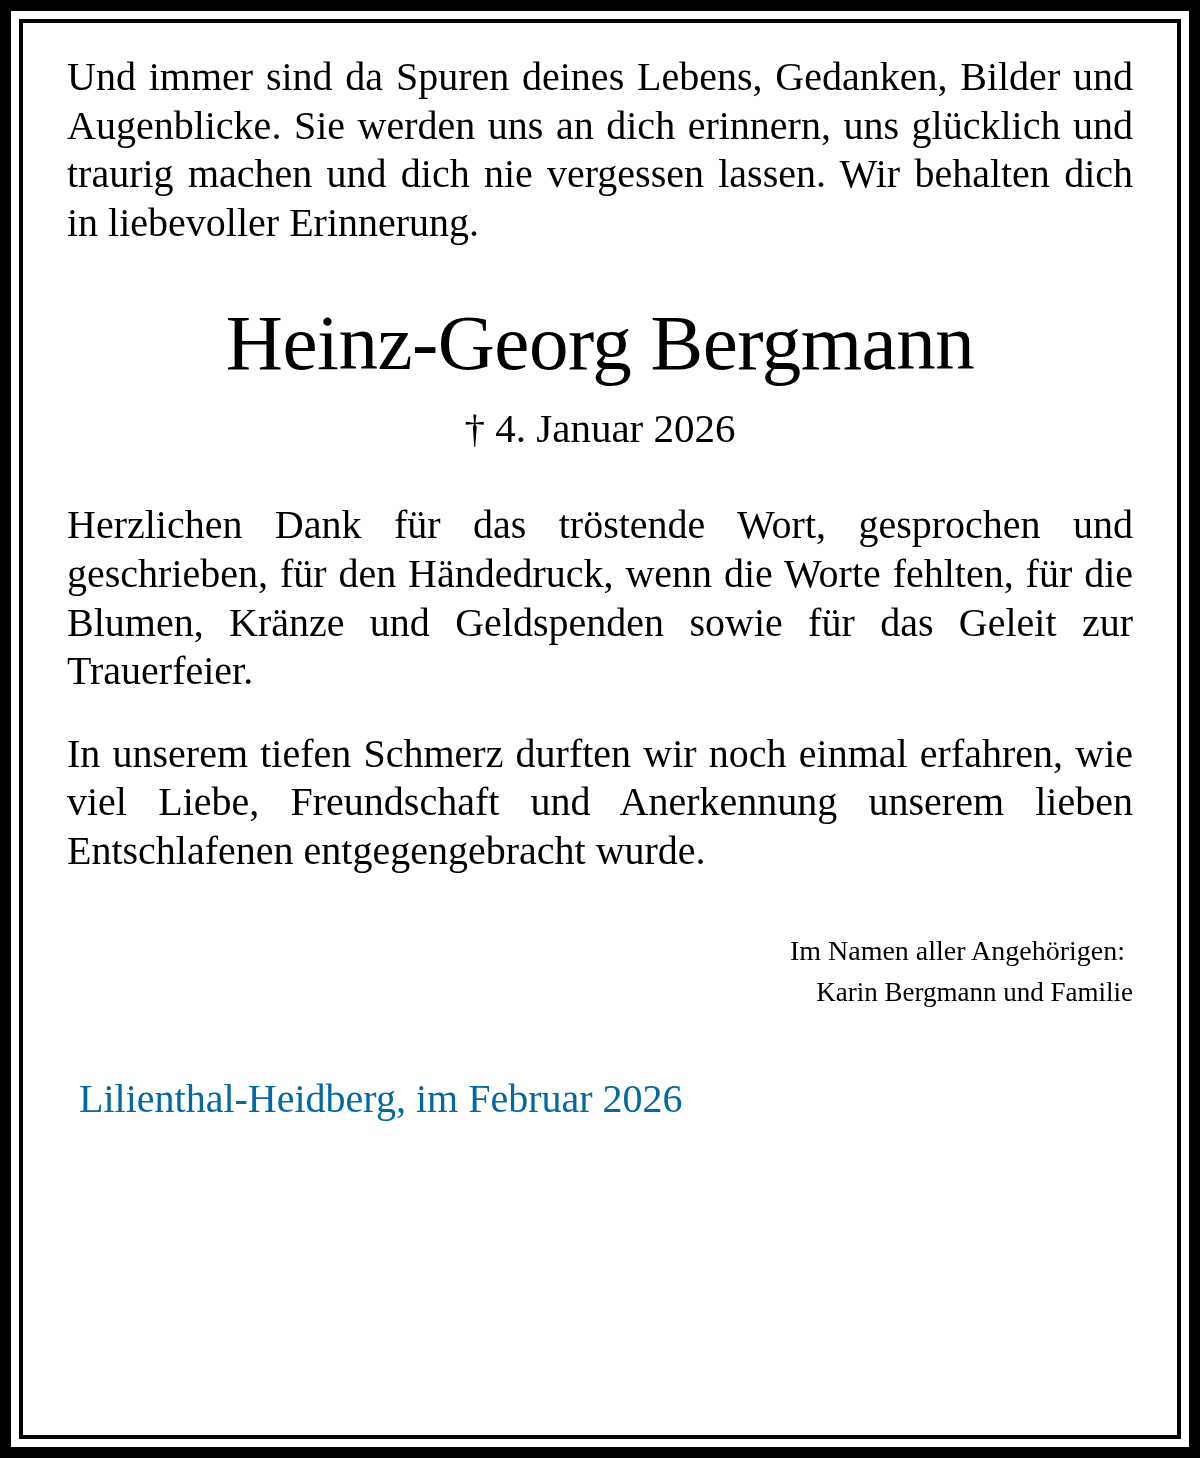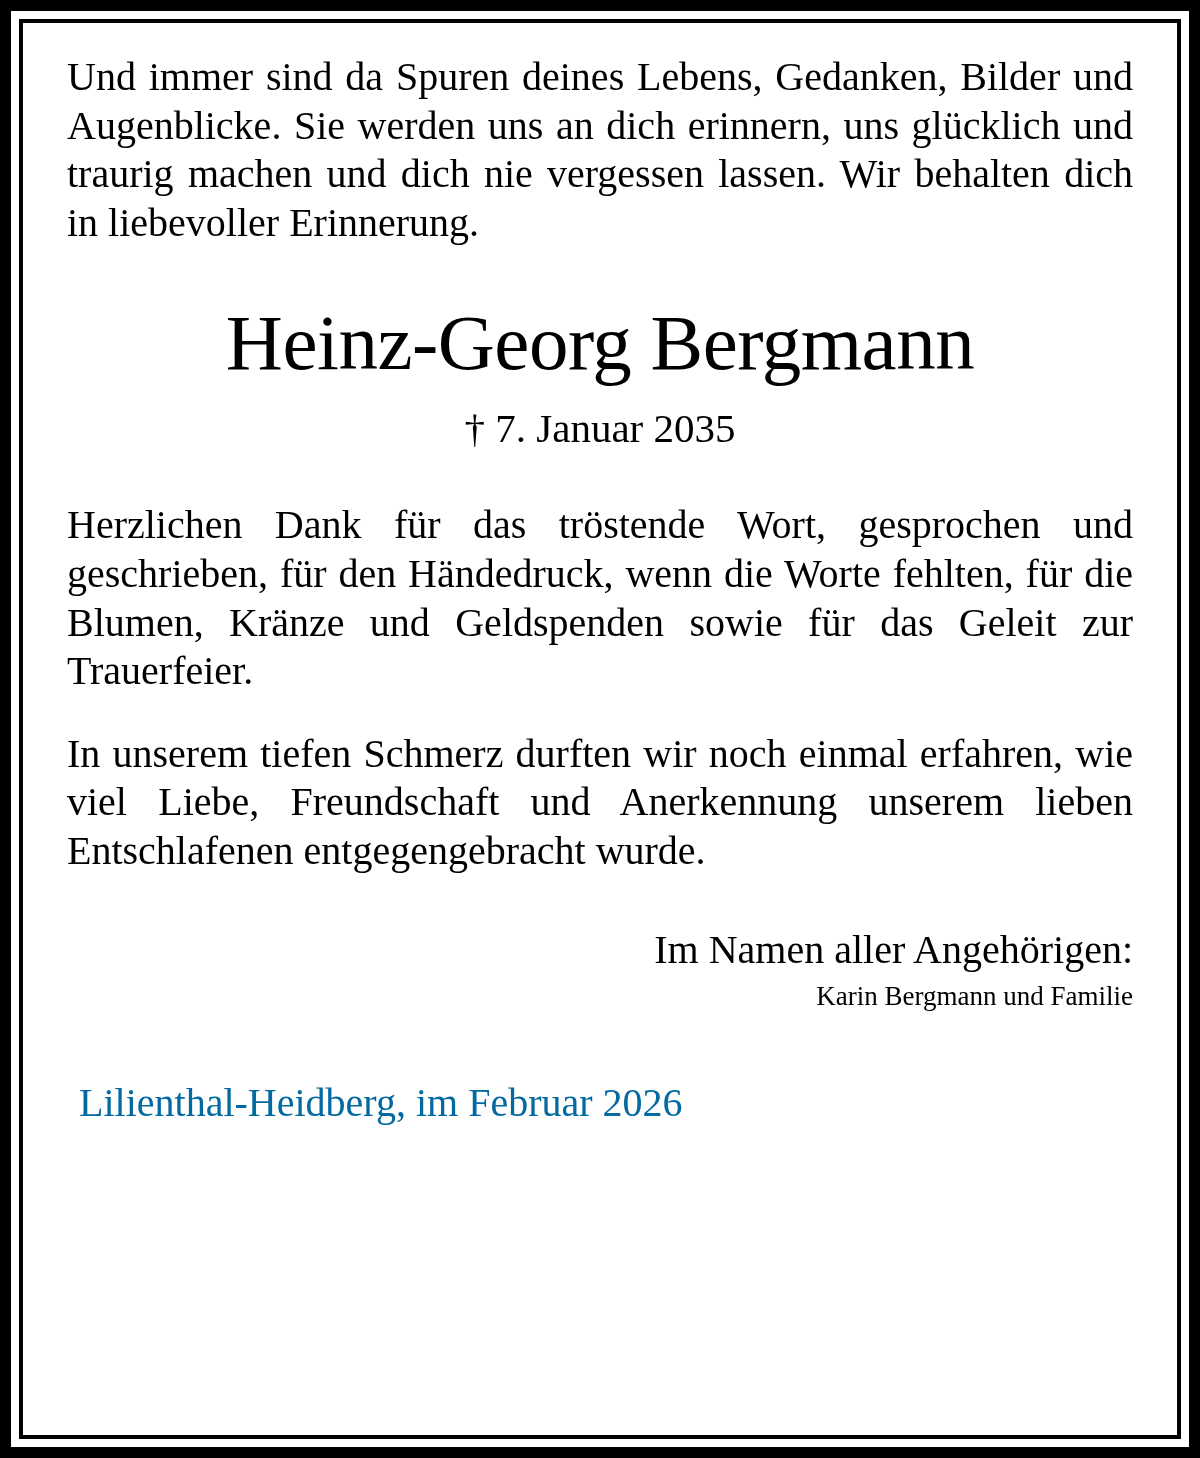--- a/index.html
+++ b/index.html
@@ -96,24 +96,24 @@
   }
 
   
   .signature-block {
     margin-top: 50px;
     text-align: right;
   }
 
   .signature-intro {
     font-family: "Liberation Serif", "DejaVu Serif", serif;
-    font-size: 40px;
+    font-size: 28px;
     line-height: 1.22;
     color: #000000;
-    margin: 0;
+    margin: 8px;
   }
 
   .signature-name {
     font-family: "Liberation Serif", "DejaVu Serif", serif;
     font-weight: normal;
     font-size: 27px;
     line-height: 1.22;
     color: #000000;
     margin: 6px 0 0 0;
   }
@@ -134,21 +134,21 @@
 
 <div class="notice">
   <div class="notice-white-gap">
     <div class="notice-inner-rule">
       <div class="content">
 
         <p class="body-text verse">Und immer sind da Spuren deines Lebens, Gedanken, Bilder und Augenblicke. Sie werden uns an dich erinnern, uns glücklich und traurig machen und dich nie vergessen lassen. Wir behalten dich in liebevoller Erinnerung.</p>
 
         <div class="name-block">
           <h1 class="deceased-name">Heinz-Georg Bergmann</h1>
-          <div class="death-date">† 7. Januar 2035</div>
+          <div class="death-date">† 4. Januar 2026</div>
         </div>
 
         <div class="thanks-block">
           <p class="body-text thanks-paragraph">Herzlichen Dank für das tröstende Wort, gesprochen und geschrieben, für den Händedruck, wenn die Worte fehlten, für die Blumen, Kränze und Geldspenden sowie für das Geleit zur Trauerfeier.</p>
           <p class="body-text thanks-paragraph">In unserem tiefen Schmerz durften wir noch einmal erfahren, wie viel Liebe, Freundschaft und Anerkennung unserem lieben Entschlafenen entgegengebracht wurde.</p>
         </div>
 
         <div class="signature-block">
           <div class="signature-intro">Im Namen aller Angehörigen:</div>
           <div class="signature-name">Karin Bergmann und Familie</div>

